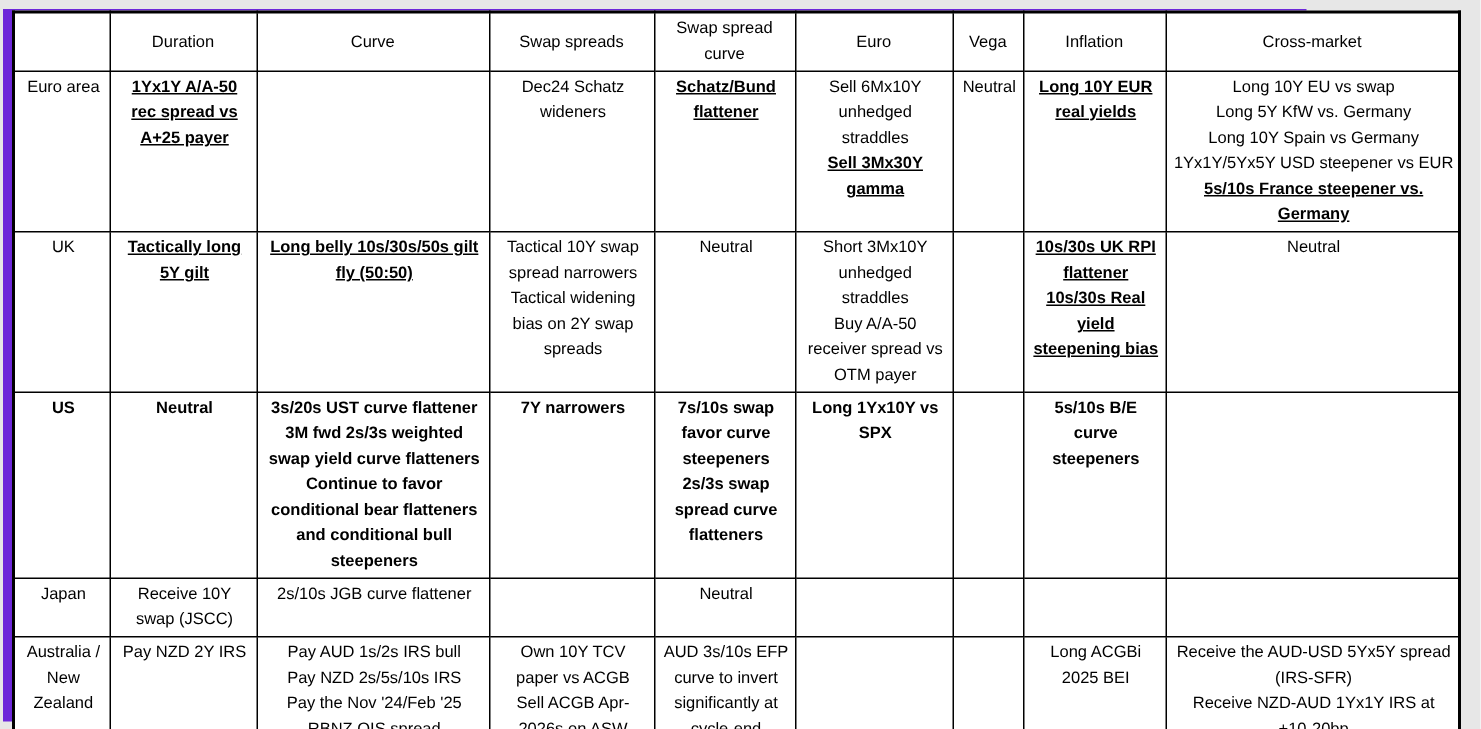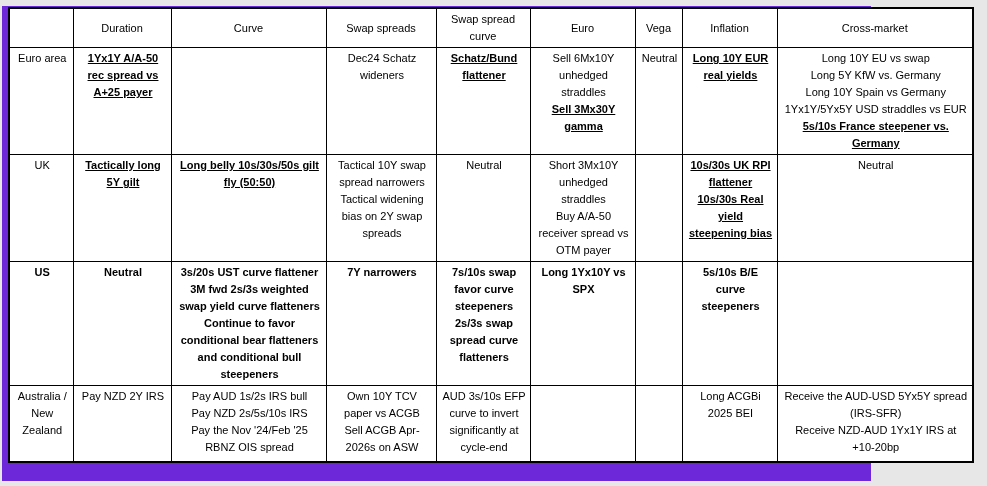--- a/index.html
+++ b/index.html
@@ -99,21 +99,21 @@
           <td>
             <div class="entry">Neutral</div>
           </td>
           <td>
             <div class="entry strong">Long 10Y EUR real yields</div>
           </td>
           <td>
             <div class="entry">Long 10Y EU vs swap</div>
             <div class="entry">Long 5Y KfW vs. Germany</div>
             <div class="entry">Long 10Y Spain vs Germany</div>
-            <div class="entry">1Yx1Y/5Yx5Y USD straddles vs EUR</div>
+            <div class="entry">1Yx1Y/5Yx5Y USD steepener vs EUR</div>
             <div class="entry strong">5s/10s France steepener vs. Germany</div>
           </td>
         </tr>
         <tr class="r1">
           <td class="region">UK</td>
           <td>
             <div class="entry strong">Tactically long 5Y gilt</div>
           </td>
           <td>
             <div class="entry strong">Long belly 10s/30s/50s gilt fly (50:50)</div>
@@ -155,20 +155,37 @@
             <div class="entry">7s/10s swap favor curve steepeners</div>
             <div class="entry">2s/3s swap spread curve flatteners</div>
           </td>
           <td>
             <div class="entry">Long 1Yx10Y vs SPX</div>
           </td>
           <td></td>
           <td>
             <div class="entry">5s/10s B/E curve steepeners</div>
           </td>
+          <td></td>
+        </tr>
+        <tr class="r3">
+          <td class="region">Japan</td>
+          <td>
+            <div class="entry">Receive 10Y swap (JSCC)</div>
+          </td>
+          <td>
+            <div class="entry">2s/10s JGB curve flattener</div>
+          </td>
+          <td></td>
+          <td>
+            <div class="entry">Neutral</div>
+          </td>
+          <td></td>
+          <td></td>
+          <td></td>
           <td></td>
         </tr>
         <tr class="r4">
           <td class="region">Australia / New Zealand</td>
           <td>
             <div class="entry">Pay NZD 2Y IRS</div>
           </td>
           <td>
             <div class="entry">Pay AUD 1s/2s IRS bull</div>
             <div class="entry">Pay NZD 2s/5s/10s IRS</div>

